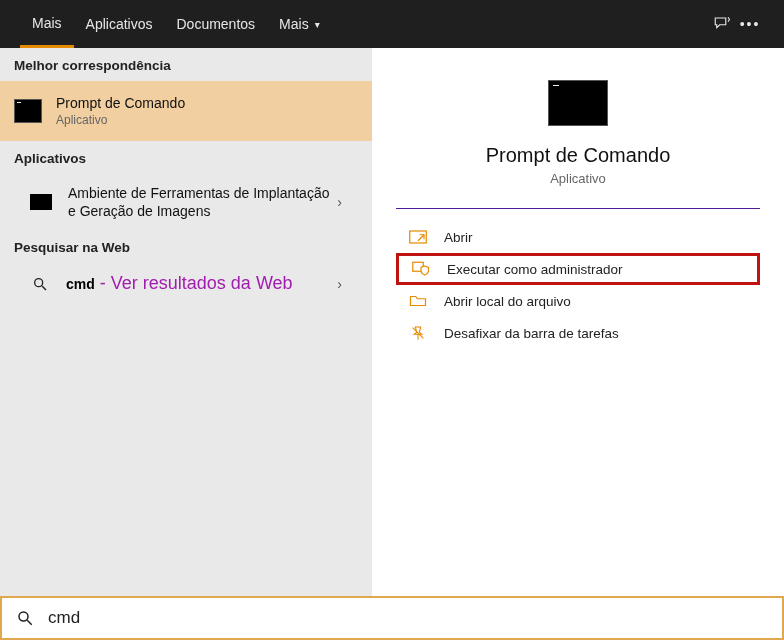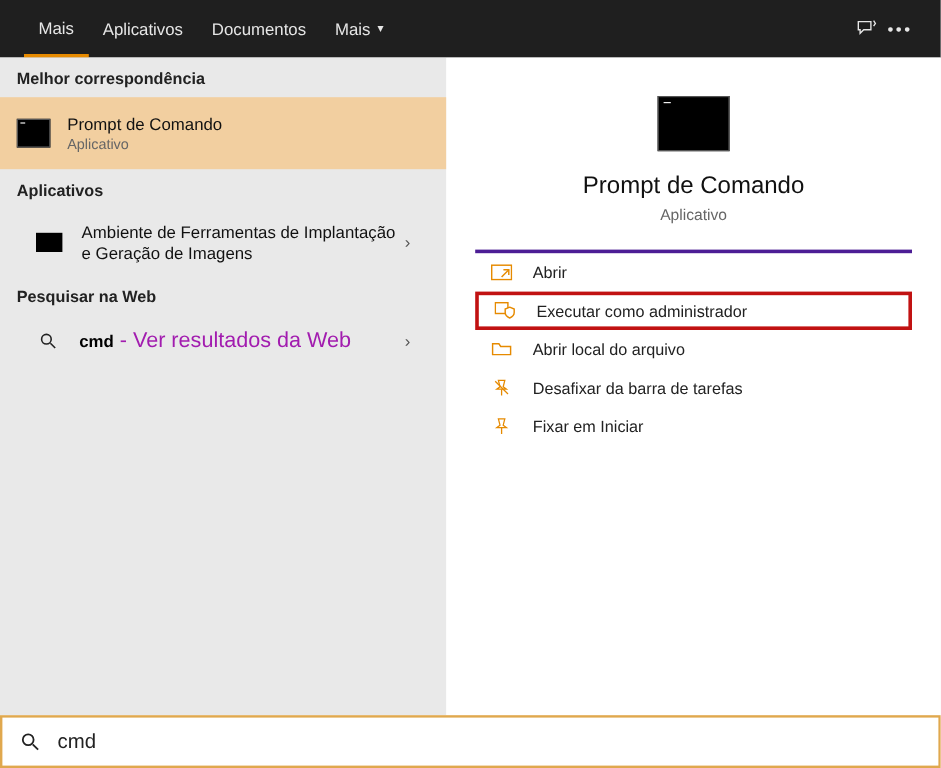--- a/index.html
+++ b/index.html
@@ -34,21 +34,21 @@
   .result .chev { color:#555; font-size:14px; }
   .grey-sub { color:#a21caf; font-size:18px; }
   .webline { font-size:14px; }
   .webline .q { font-weight:600; }
 
   
   .preview-icon { width:60px; height:46px; background:#000; margin:14px auto 18px auto; border:1px solid #555; position:relative; }
   .preview-icon::before { content:""; position:absolute; top:4px; left:4px; width:6px; height:1px; background:#eee; }
   .right h2 { text-align:center; font-size:20px; font-weight:400; color:#111; margin-bottom:4px; }
   .right .kind { text-align:center; font-size:13px; color:#666; margin-bottom:22px; }
-  .actions { border-top:3px solid #4c1d95; margin:0 24px 0 24px; }
+  .actions { border-top:1px solid #4c1d95; margin:0 24px 0 24px; padding-top:12px; }
   .action { display:flex; align-items:center; height:32px; cursor:pointer; padding:0 10px; font-size:13.5px; color:#222; }
   .action .ai { width:24px; height:20px; margin-right:14px; display:flex; align-items:center; justify-content:center; color:#e68a00; }
   .action.hl { border:3px solid #c11212; }
   svg { display:block; }
 
   
   .searchbar { height:44px; background:#fff; border:2px solid #e0a84e; display:flex; align-items:center; padding:0 14px; }
   .searchbar .si { margin-right:14px; }
   .searchbar input { border:none; outline:none; font-size:17px; flex:1; background:transparent; color:#222; }
 </style>
@@ -144,29 +144,20 @@
       <div class="action">
         <span class="ai">
           <svg width="16" height="16" viewBox="0 0 24 24" fill="none" stroke="#e68a00" stroke-width="1.6">
               <path d="M8 3h8l-2 8 4 3H6l4-3z"></path>
               <line x1="12" y1="14" x2="12" y2="22"></line>
               <line x1="4" y1="4" x2="20" y2="20"></line>
             </svg>
         </span>
         <span>Desafixar da barra de tarefas</span>
       </div>
-      <div class="action">
-        <span class="ai">
-          <svg width="16" height="16" viewBox="0 0 24 24" fill="none" stroke="#e68a00" stroke-width="1.6">
-              <path d="M8 3h8l-2 8 4 3H6l4-3z"></path>
-              <line x1="12" y1="14" x2="12" y2="22"></line>
-            </svg>
-        </span>
-        <span>Fixar em Iniciar</span>
-      </div>
     </div>
   </div>
 </div>
 
 <div class="searchbar">
   <span class="si">
     <svg width="18" height="18" viewBox="0 0 24 24" fill="none" stroke="#222" stroke-width="2">
       <circle cx="10" cy="10" r="6"></circle>
         <line x1="15" y1="15" x2="21" y2="21"></line>
     </svg>

